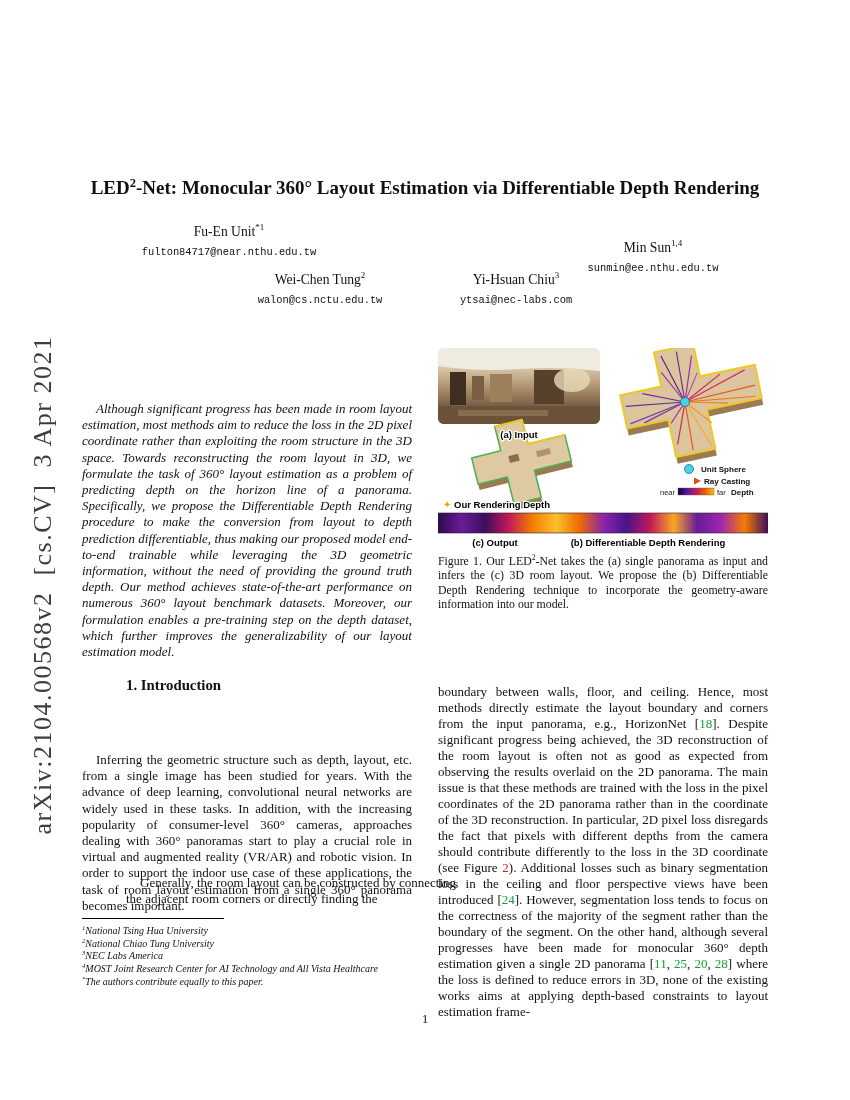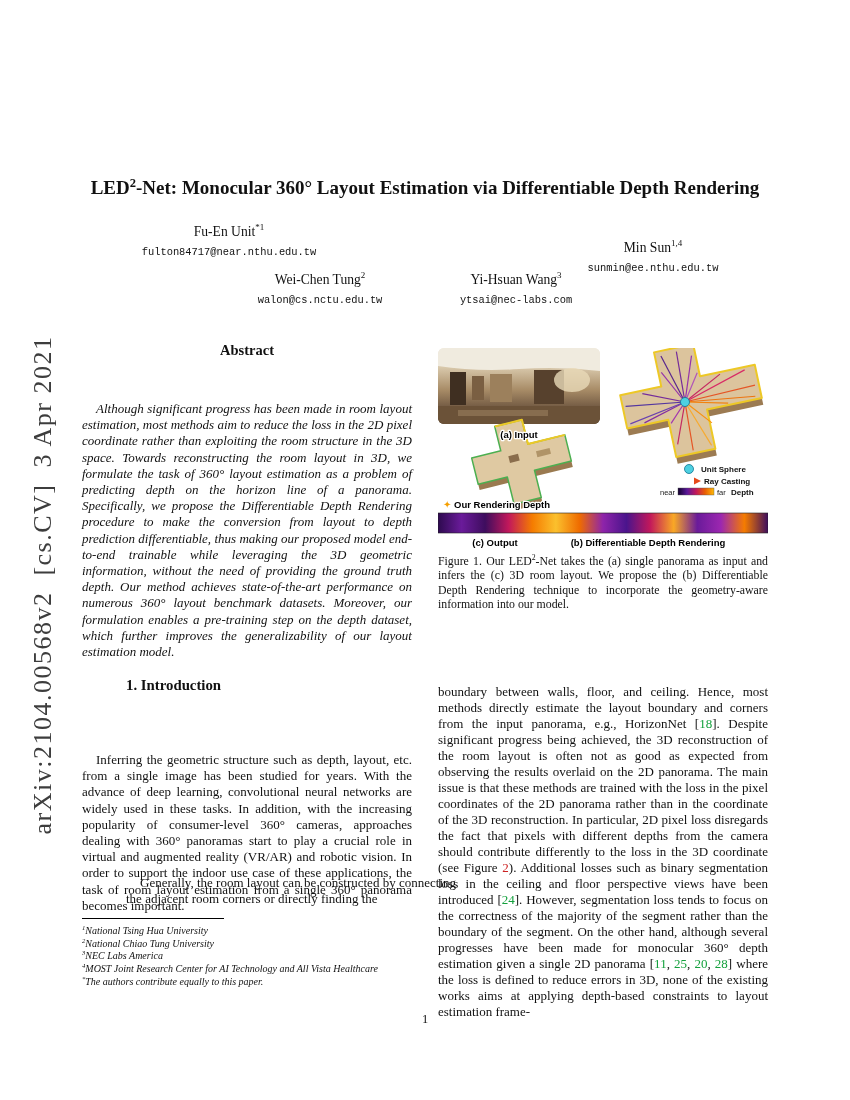--- a/index.html
+++ b/index.html
@@ -66,26 +66,25 @@
   </div>
   <div class="author" style="left:653px;top:240px;">
     <div class="aname"><span>Min Sun</span><sup>1,4</sup></div>
     <div class="aemail">sunmin@ee.nthu.edu.tw</div>
   </div>
   <div class="author" style="left:320px;top:272px;">
     <div class="aname"><span>Wei-Chen Tung</span><sup>2</sup></div>
     <div class="aemail">walon@cs.nctu.edu.tw</div>
   </div>
   <div class="author" style="left:516px;top:272px;">
-    <div class="aname"><span>Yi-Hsuan Wang</span><sup>3</sup></div>
+    <div class="aname"><span>Yi-Hsuan Chiu</span><sup>3</sup></div>
     <div class="aemail">ytsai@nec-labs.com</div>
   </div>
 
   <div class="colL">
-    <div class="abs-head">Abstract</div>
     <p class="abs-text">Although significant progress has been made in room layout estimation, most methods aim to reduce the loss in the 2D pixel coordinate rather than exploiting the room structure in the 3D space. Towards reconstructing the room layout in 3D, we formulate the task of 360° layout estimation as a problem of predicting depth on the horizon line of a panorama. Specifically, we propose the Differentiable Depth Rendering procedure to make the conversion from layout to depth prediction differentiable, thus making our proposed model end-to-end trainable while leveraging the 3D geometric information, without the need of providing the ground truth depth. Our method achieves state-of-the-art performance on numerous 360° layout benchmark datasets. Moreover, our formulation enables a pre-training step on the depth dataset, which further improves the generalizability of our layout estimation model.</p>
     <h2 class="sec-head">1. Introduction</h2>
     <p class="para p1">Inferring the geometric structure such as depth, layout, etc. from a single image has been studied for years. With the advance of deep learning, convolutional neural networks are widely used in these tasks. In addition, with the increasing popularity of consumer-level 360° cameras, approaches dealing with 360° panoramas start to play a crucial role in virtual and augmented reality (VR/AR) and robotic vision. In order to support the indoor use case of these applications, the task of room layout estimation from a single 360° panorama becomes important.</p>
     <p class="para p2">Generally, the room layout can be constructed by connecting the adjacent room corners or directly finding the</p>
     <div class="fnrule"></div>
     <div class="footnotes">
       <div class="fn"><sup>1</sup><span>National Tsing Hua University</span></div>
       <div class="fn"><sup>2</sup><span>National Chiao Tung University</span></div>
       <div class="fn"><sup>3</sup><span>NEC Labs America</span></div>
       <div class="fn"><sup>4</sup><span>MOST Joint Research Center for AI Technology and All Vista Healthcare</span></div>

